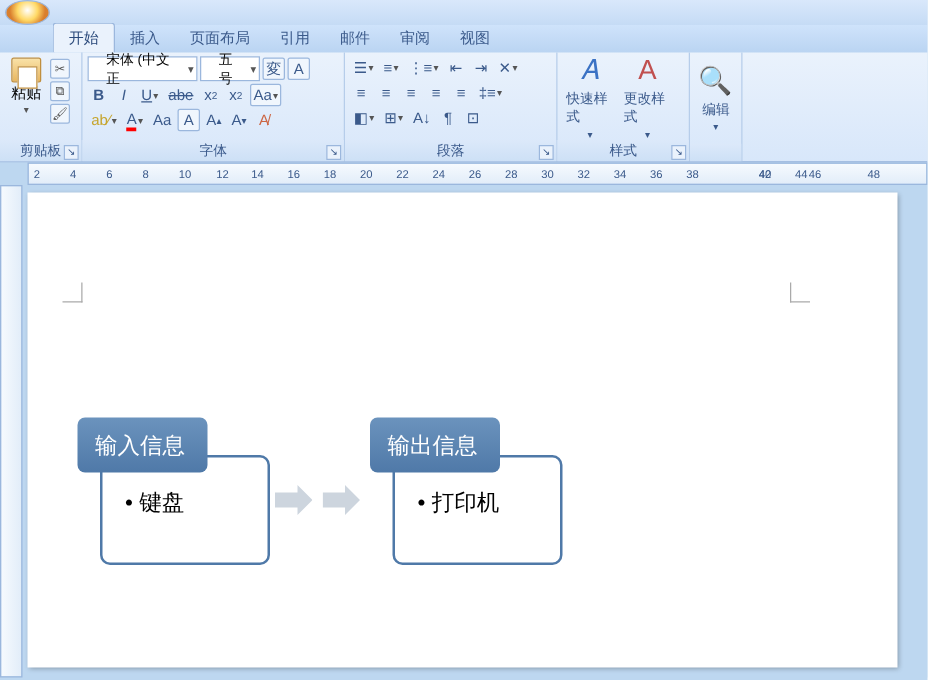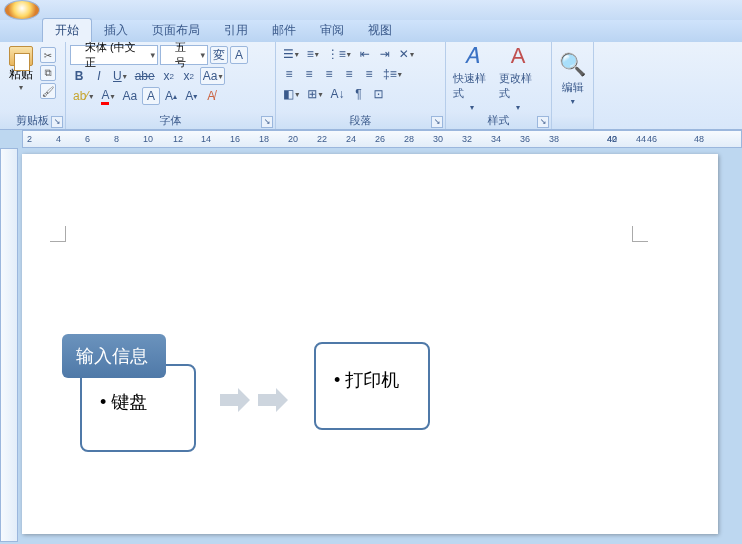--- a/index.html
+++ b/index.html
@@ -47,21 +47,21 @@
 
 .workspace { display:flex; height:394px; background:#bdd7f0; }
 .page { background:#fff; margin:6px 0 0 4px; width:696px; height:380px; box-shadow:1px 1px 4px rgba(0,0,0,0.3); position:relative; }
 .corner { position:absolute; width:16px; height:16px; border-color:#999; }
 .corner.tl { top:72px; left:28px; border-left:1px solid #aaa; border-top:1px solid #aaa; transform:rotate(180deg); }
 .corner.tr { top:72px; right:70px; border-right:1px solid #aaa; border-top:1px solid #aaa; transform:rotate(180deg); }
 
 .smartart { position:absolute; top:180px; left:40px; display:flex; align-items:center; gap:8px; }
 .sa-block { position:relative; width:150px; }
 .sa-head { background:linear-gradient(#6b93bd,#4f79a8); color:#fff; font-size:18px; padding:10px 14px; border-radius:6px; width:104px; position:relative; z-index:2; }
-.sa-body { background:#fff; border:2px solid #4f79a8; border-radius:8px; padding:24px 12px 32px 18px; font-size:18px; position:relative; top:-14px; left:18px; width:116px; min-height:88px; z-index:1; }
+.sa-body { background:#fff; border:2px solid #4f79a8; border-radius:8px; padding:24px 12px 32px 18px; font-size:18px; position:relative; top:-14px; left:18px; width:136px; min-height:88px; z-index:1; }
 .sa-arrow { width:30px; height:24px; background:#cdd5de; clip-path:polygon(0 25%,60% 25%,60% 0,100% 50%,60% 100%,60% 75%,0 75%); }
 </style>
 </head>
 <body>
 
 <div class="titlebar">
   <div class="office-btn"></div>
 </div>
 
 <div class="tabs">
@@ -232,17 +232,18 @@
     <div class="corner tr"></div>
 
     <div class="smartart" id="sa">
         <div class="sa-block">
           <div class="sa-head">输入信息</div>
           <div class="sa-body">• 键盘</div>
         </div>
         <div class="sa-arrow"></div>
         <div class="sa-arrow"></div>
         <div class="sa-block">
+          <div class="sa-head">输出信息</div>
           <div class="sa-body">• 打印机</div>
         </div>
       </div>
   </div>
 </div>
 
 </body></html>

